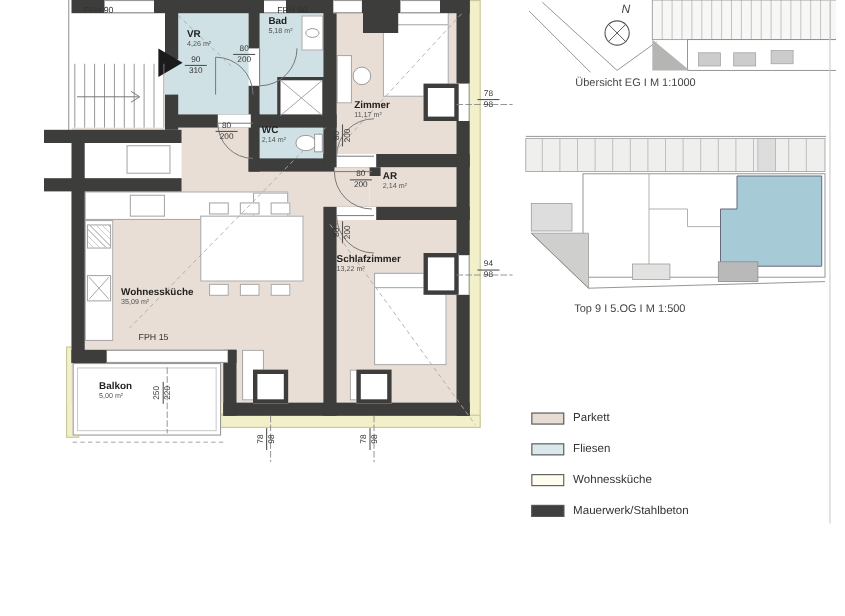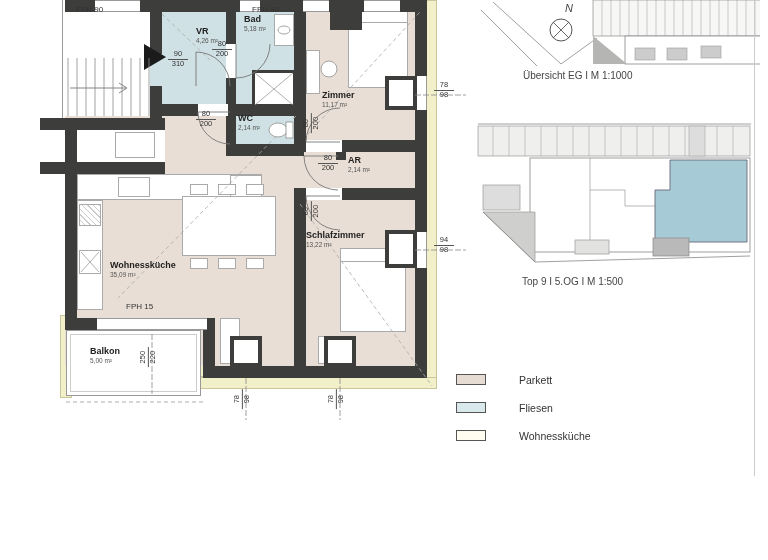--- a/index.html
+++ b/index.html
@@ -24,21 +24,21 @@
   .frac{position:absolute;display:flex;flex-direction:column;align-items:center;
         font-size:7.5px;color:#333;line-height:1.15;}
   .frac .a{border-bottom:1px solid #555;min-width:16px;text-align:center;padding:0 2px;}
   .frac .b{min-width:16px;text-align:center;padding:0 2px;}
   .rot{transform:rotate(-90deg);transform-origin:center center;}
   .tri{position:absolute;width:0;height:0;border-left:22px solid #1b1b1b;
        border-top:13px solid transparent;border-bottom:13px solid transparent;}
   .slab{position:absolute;background:#fff;border:1px solid #999;box-sizing:border-box;}
   .slab-inner{position:absolute;left:3px;top:3px;right:3px;bottom:3px;border:1px solid #ccc;}
   .cap{position:absolute;font-size:10px;color:#444;white-space:nowrap;margin-left:44px;}
-  .lrow{position:absolute;left:456px;display:flex;align-items:flex-start;gap:33px;}
+  .lrow{position:absolute;left:483px;display:flex;align-items:center;gap:8px;}
   .sw{width:30px;height:11px;border:1px solid #555;box-sizing:border-box;flex:0 0 auto;}
   .sw-parkett{background:#e7dcd3;}
   .sw-fliesen{background:#d9e8ea;}
   .sw-daemm{background:#fefdf0;}
   .sw-mauer{background:#3f3f3f;}
   .llab{font-size:10.5px;color:#333;white-space:nowrap;}
   svg{position:absolute;pointer-events:none;}
 </style>
 </head>
 <body>
@@ -148,21 +148,21 @@
     <ellipse cx="278" cy="130" rx="9" ry="7" stroke="#999" stroke-width="0.9" fill="#fff"></ellipse>
     <rect x="286" y="122" width="7" height="16" stroke="#999" stroke-width="0.9" fill="#fff"></rect>
     <ellipse cx="284" cy="30" rx="6" ry="4" stroke="#999" stroke-width="0.9" fill="#fff"></ellipse>
     <circle cx="329" cy="69" r="8" stroke="#999" stroke-width="0.9" fill="#fff"></circle>
   </svg>
 
   <div class="lbl" style="left:76px;top:5px">FPH 90</div>
   <div class="lbl" style="left:252px;top:5px">FPH 90</div>
   <div class="lbl" style="left:126px;top:302px">FPH 15</div>
 
-  <div class="rlabel" style="left:196px;top:26px">
+  <div class="rlabel" style="left:170px;top:26px">
     <div class="rname">VR</div>
     <div class="rarea">4,26 m²</div>
   </div>
   <div class="rlabel" style="left:244px;top:14px">
     <div class="rname">Bad</div>
     <div class="rarea">5,18 m²</div>
   </div>
   <div class="rlabel" style="left:238px;top:113px">
     <div class="rname">WC</div>
     <div class="rarea">2,14 m²</div>
@@ -269,16 +269,20 @@
     <span class="llab">Parkett</span>
   </div>
   <div class="lrow" style="top:402px">
     <span class="sw sw-fliesen"></span>
     <span class="llab">Fliesen</span>
   </div>
   <div class="lrow" style="top:430px">
     <span class="sw sw-daemm"></span>
     <span class="llab">Wohnessküche</span>
   </div>
+  <div class="lrow" style="top:458px">
+    <span class="sw sw-mauer"></span>
+    <span class="llab">Mauerwerk/Stahlbeton</span>
+  </div>
 
   <div class="tl" style="left:754px;top:0;width:1px;height:476px;background:#ccc"></div>
 
 </div>
 
 </body></html>

